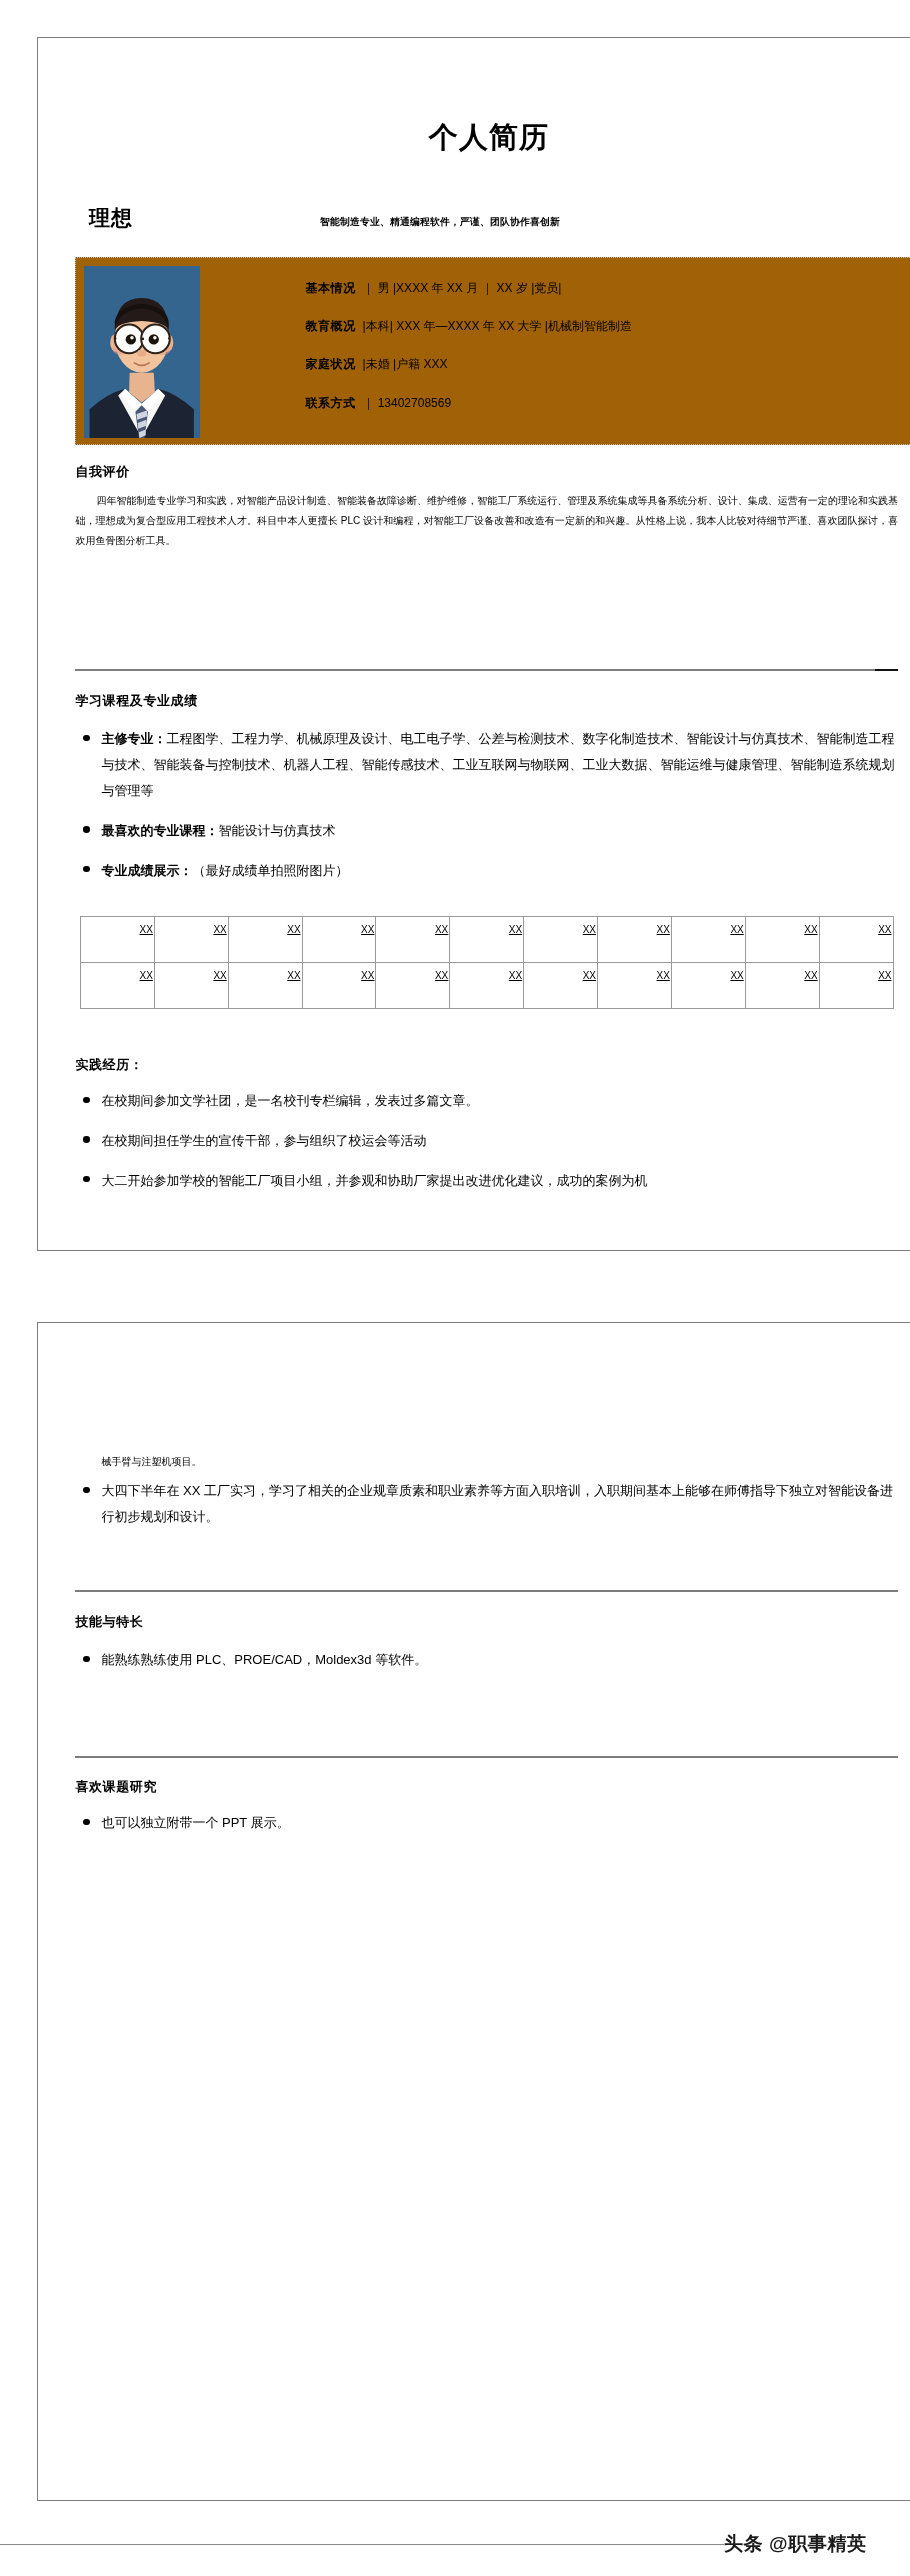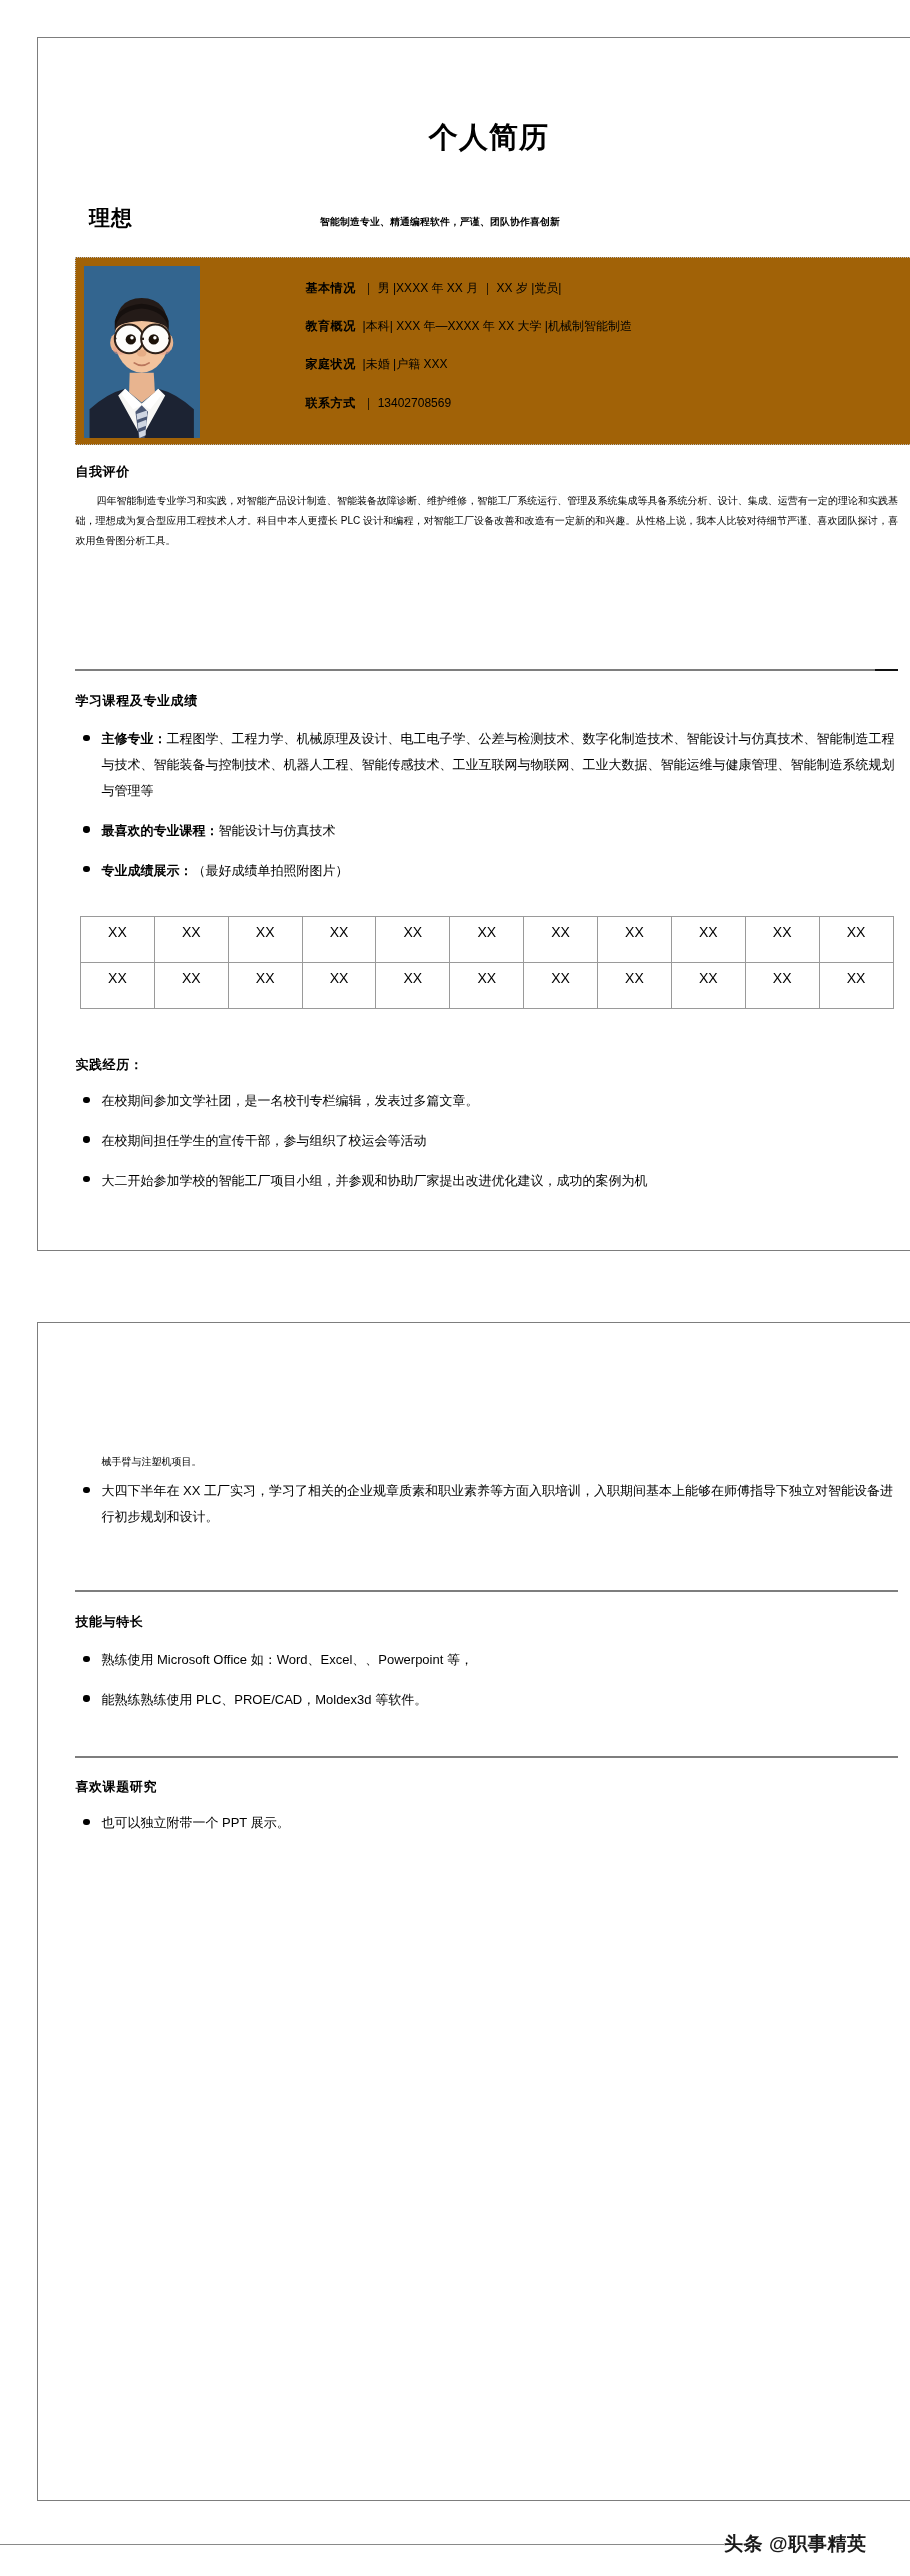--- a/index.html
+++ b/index.html
@@ -171,24 +171,25 @@
 
   
   table.grades {
     width: 100%;
     border-collapse: collapse;
     table-layout: fixed;
   }
   table.grades td {
     border: 0.6px solid #9a9a9a;
     height: 37px;
-    text-align: center;
+    text-align: right;
     vertical-align: top;
     padding-top: 6.9px;
-    font-size: 14px;
+    font-size: 10px;
+    text-decoration: underline;
   }
 
   
   .abs { position: absolute; }
 
   
   #sec-self       { top: 425px;  left: 18.4px; right: 18.4px; }
   #self-text      { top: 453px;  left: 18.4px; right: 23px; }
   #div-courses    { top: 631px; left: 18.4px; right: 23px; }
   #sec-courses    { top: 654px; left: 18.4px; right: 30px; }
@@ -384,21 +385,20 @@
 
     <ul class="abs bullets" id="p2-list">
       <li>大四下半年在 XX 工厂实习，学习了相关的企业规章质素和职业素养等方面入职培训，入职期间基本上能够在师傅指导下独立对智能设备进行初步规划和设计。</li>
     </ul>
 
     <div class="abs divider" id="div-skills"></div>
 
     <div class="abs sec-head" id="sec-skills">技能与特长</div>
 
     <ul class="abs bullets" id="skills-list">
-      <li>熟练使用 Microsoft Office  如：Word、Excel、、Powerpoint 等，</li>
       <li>能熟练熟练使用 PLC、PROE/CAD，Moldex3d 等软件。</li>
     </ul>
 
     <div class="abs divider" id="div-topics"></div>
 
     <div class="abs sec-head" id="sec-topics">喜欢课题研究</div>
 
     <ul class="abs bullets" id="topics-list">
       <li>也可以独立附带一个 PPT 展示。</li>
     </ul>

